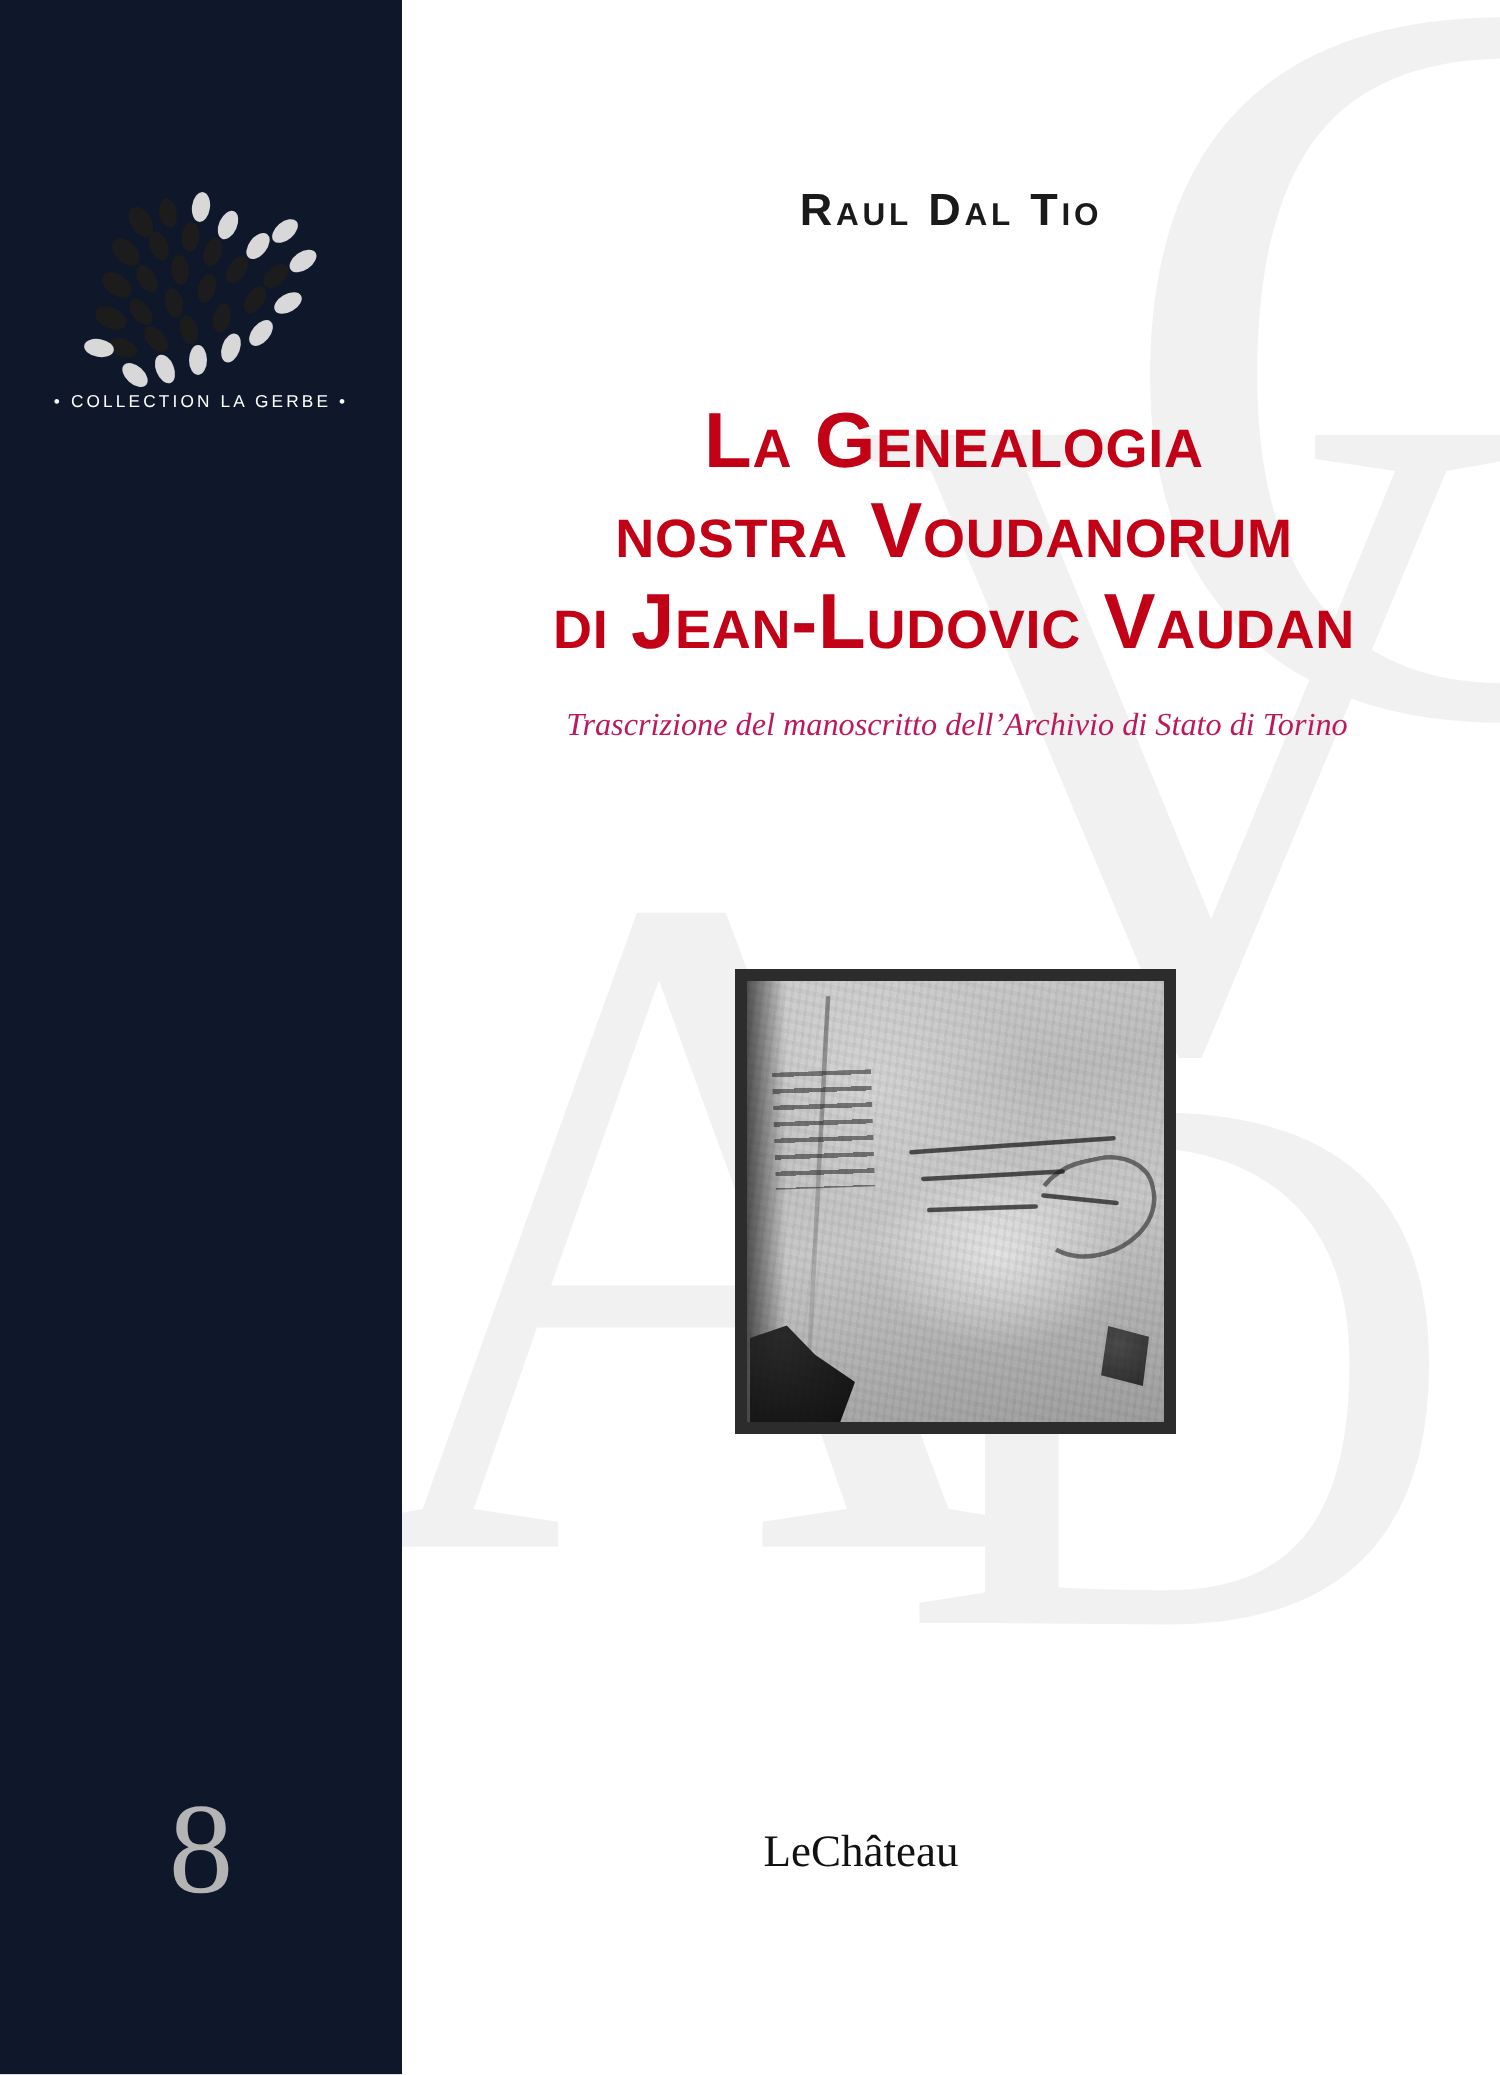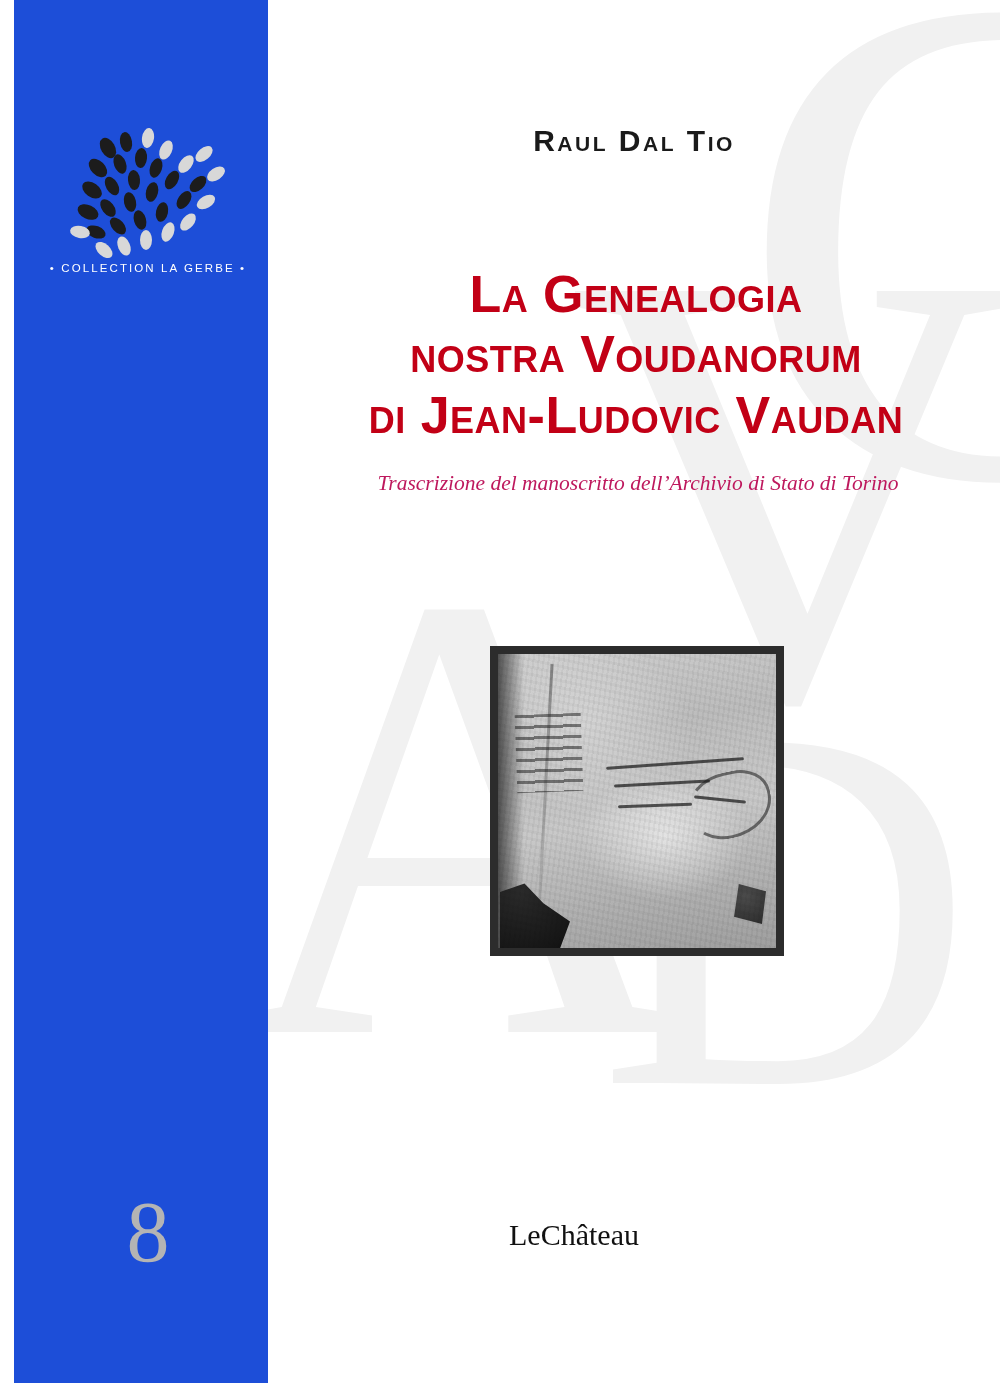--- a/index.html
+++ b/index.html
@@ -18,25 +18,25 @@
     position: relative;
     width: 1000px;
     height: 1383px;
     background: #ffffff;
     overflow: hidden;
   }
 
   
   .spine {
     position: absolute;
-    left: 14px;
+    left: 0;
     top: 0;
     width: 268px;
     height: 1383px;
-    background: #1d4ed8;
+    background: #0f172a;
     overflow: hidden;
   }
 
   .collection-badge {
     position: absolute;
     left: 32px;
     top: 128px;
     width: 204px;
     height: 172px;
   }

